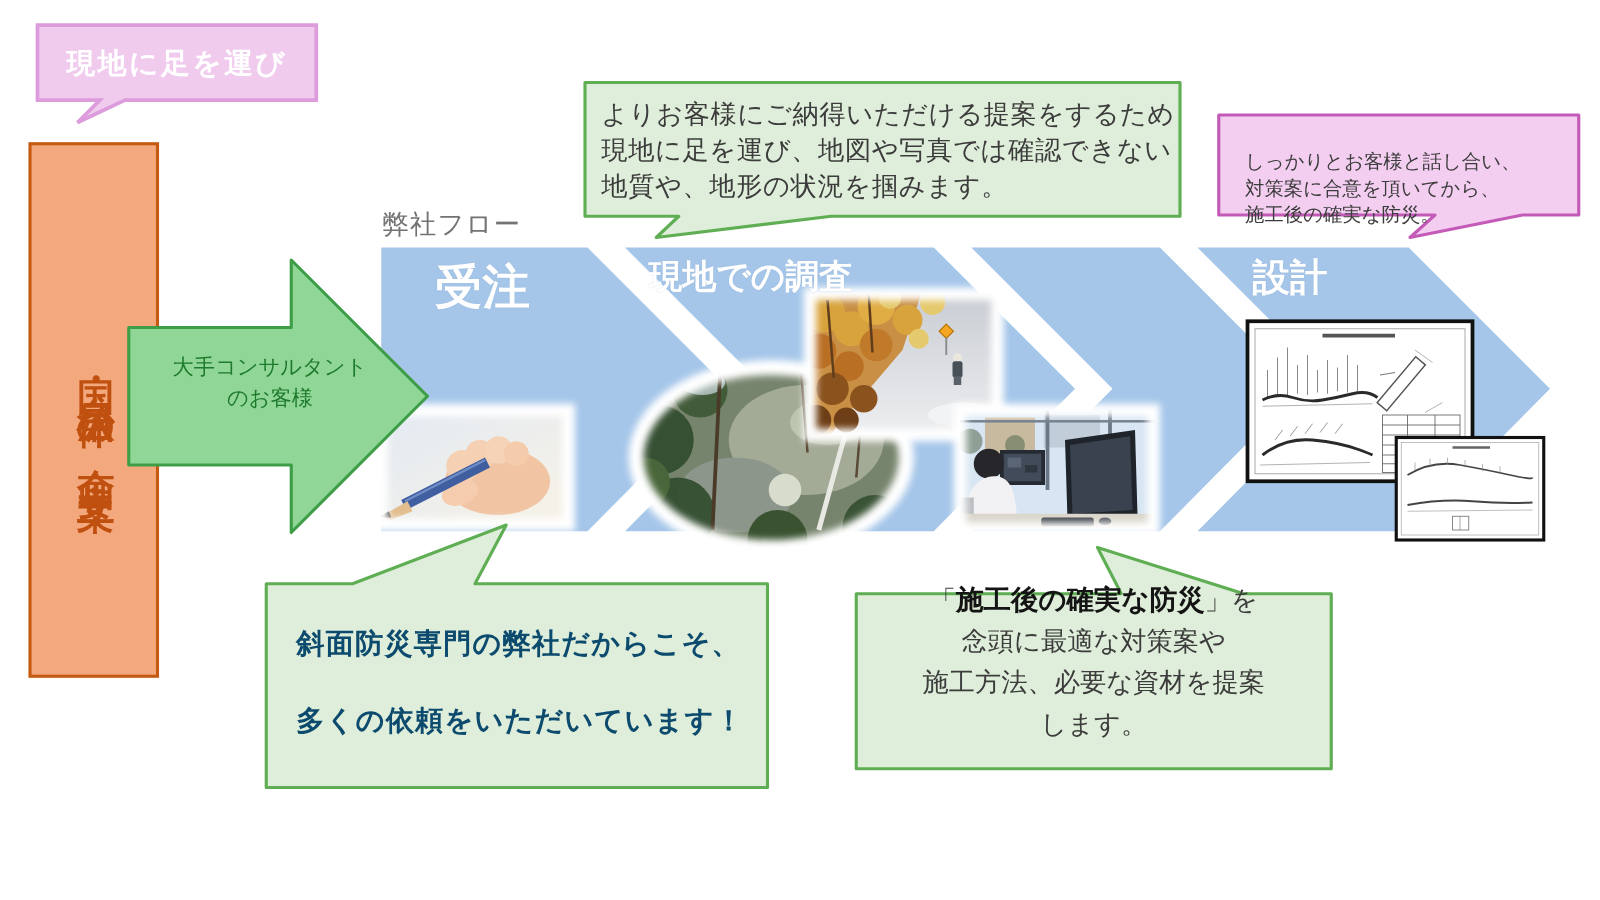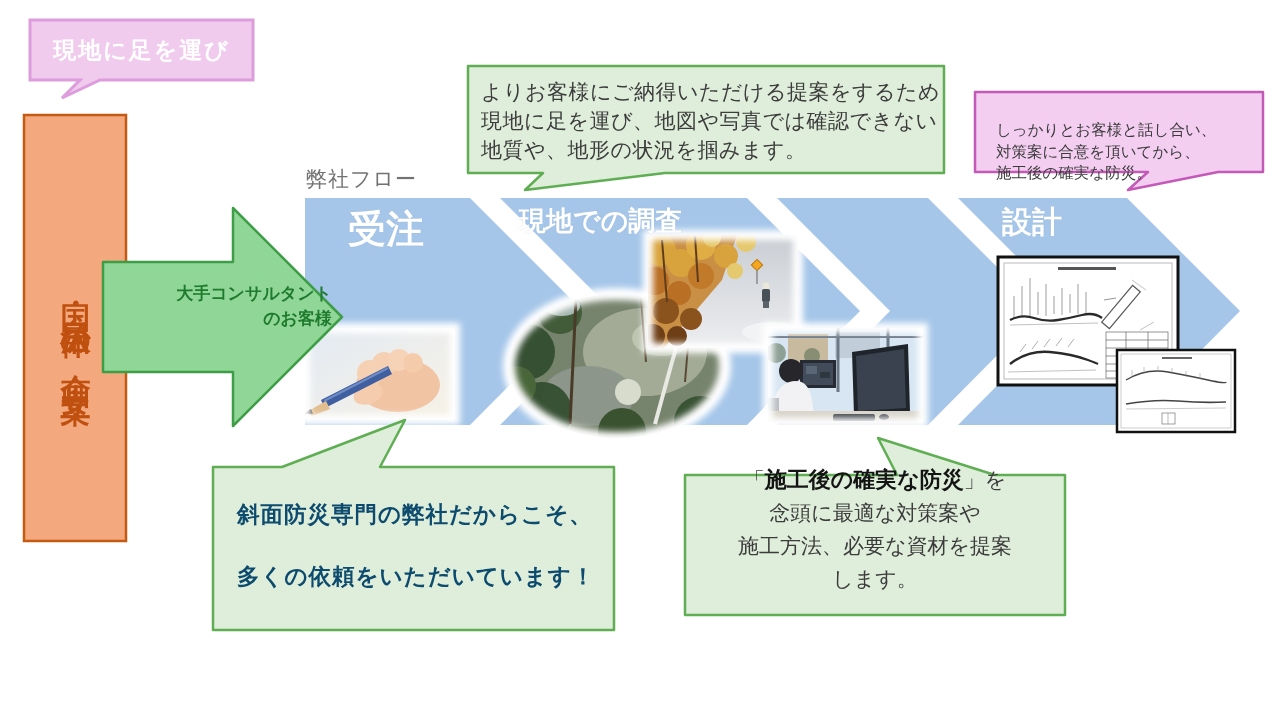--- a/index.html
+++ b/index.html
@@ -11,21 +11,21 @@
   .step-label{color:#ffffff;font-weight:bold;text-shadow:0 0 1px rgba(120,150,190,.4);}
   .step1{left:324px;top:204px;font-size:38px;margin-left:24px;}
   .step2{left:519px;top:203px;font-size:27px;}
   .step3{left:772px;top:202px;font-size:27px;line-height:33px;}
   .step3 .l2{padding-left:53px;}
   .step4{left:1002px;top:202px;font-size:30px;}
   .bubble-label{left:30px;top:20px;width:223px;height:60px;display:flex;align-items:center;justify-content:center;
                 color:#ffffff;font-weight:bold;font-size:23px;letter-spacing:2px;}
   .planning-label{left:24px;top:115px;width:102px;height:426px;display:flex;align-items:center;justify-content:center;
                   writing-mode:vertical-rl;font-size:30px;font-weight:bold;color:#C0500F;letter-spacing:6px;}
-  .arrow-label{left:100px;top:281px;width:232px;text-align:right;font-size:17px;font-weight:bold;
+  .arrow-label{left:100px;top:281px;width:232px;text-align:center;font-size:17px;font-weight:normal;
                color:#1E7B2D;line-height:25px;}
   .callout-green-top{left:481px;top:77px;font-size:21px;color:#3C3C3C;line-height:29px;letter-spacing:.5px;}
   .callout-pink-right{left:996px;top:99px;font-size:15.5px;color:#3C3C3C;line-height:21.5px;margin-top:20px;}
   .callout-order{left:237px;top:499px;font-size:22.5px;font-weight:bold;color:#0c4a6e;letter-spacing:1px;}
   .callout-order .l2{margin-top:31px;}
   .callout-proposal{left:687px;top:463px;width:376px;text-align:center;font-size:21px;color:#3C3C3C;line-height:33px;}
   .callout-proposal .b{font-weight:bold;color:#141414;font-size:22px;}
 </style>
 </head>
 <body>

